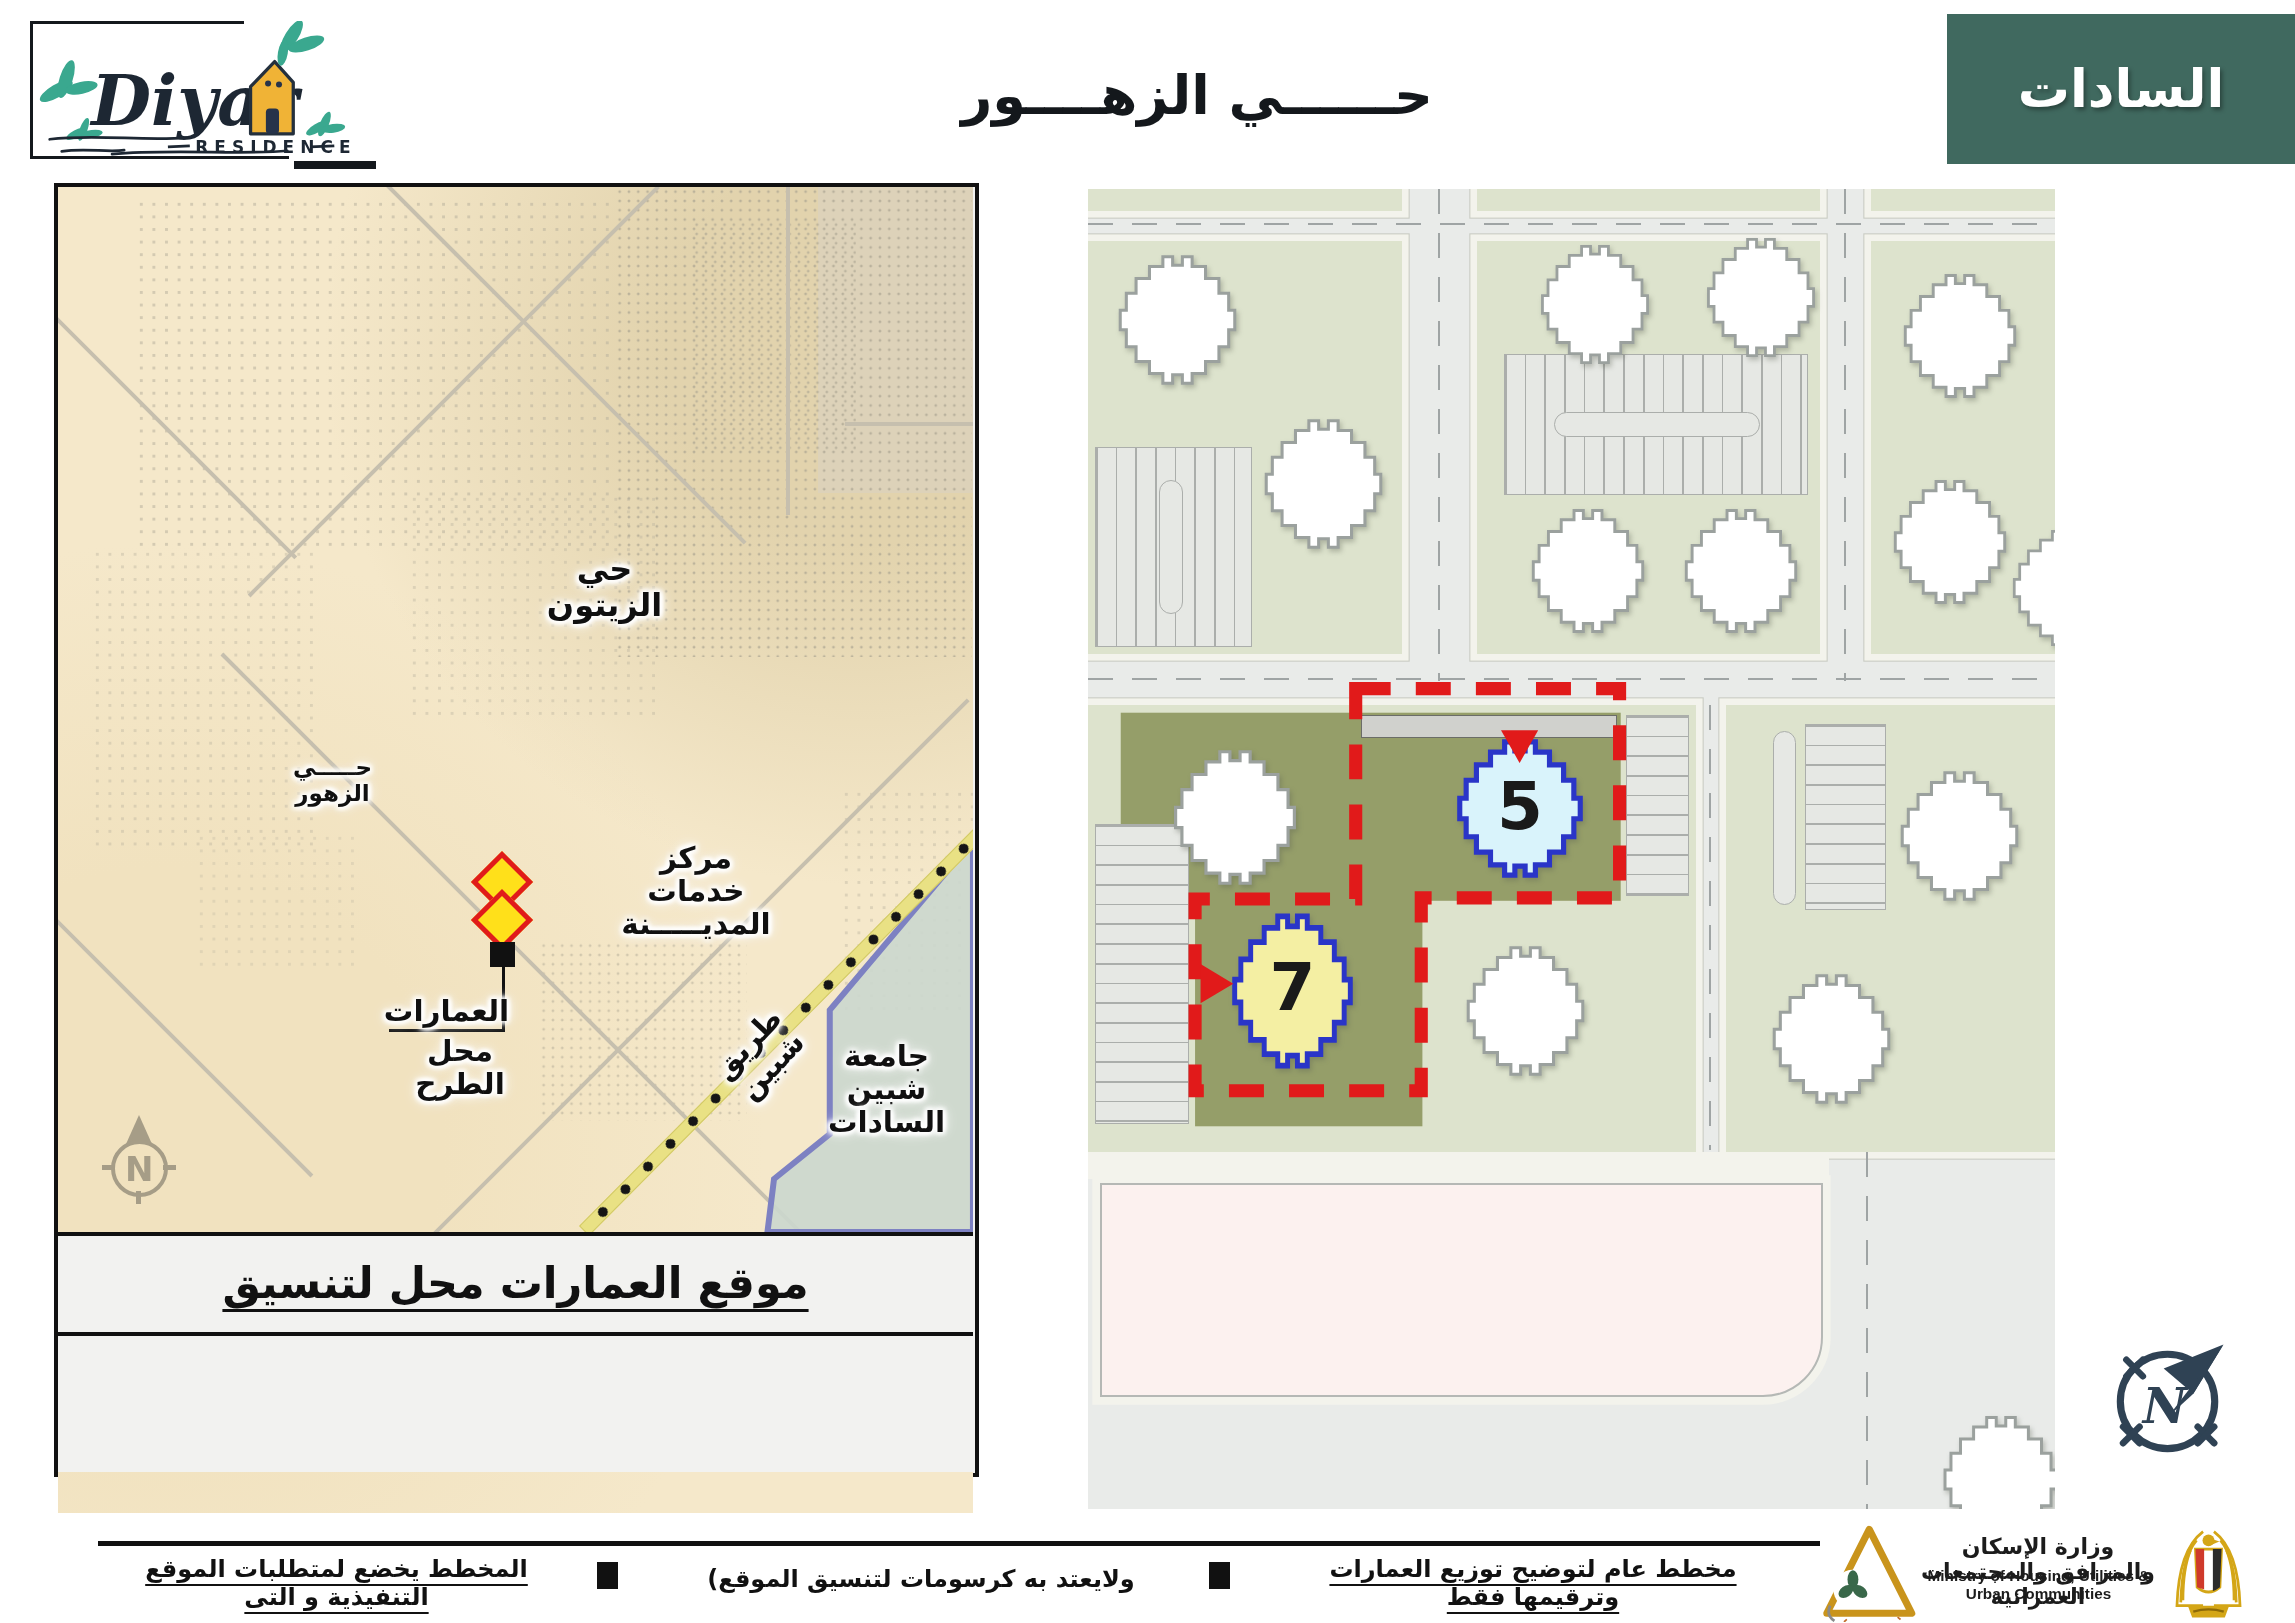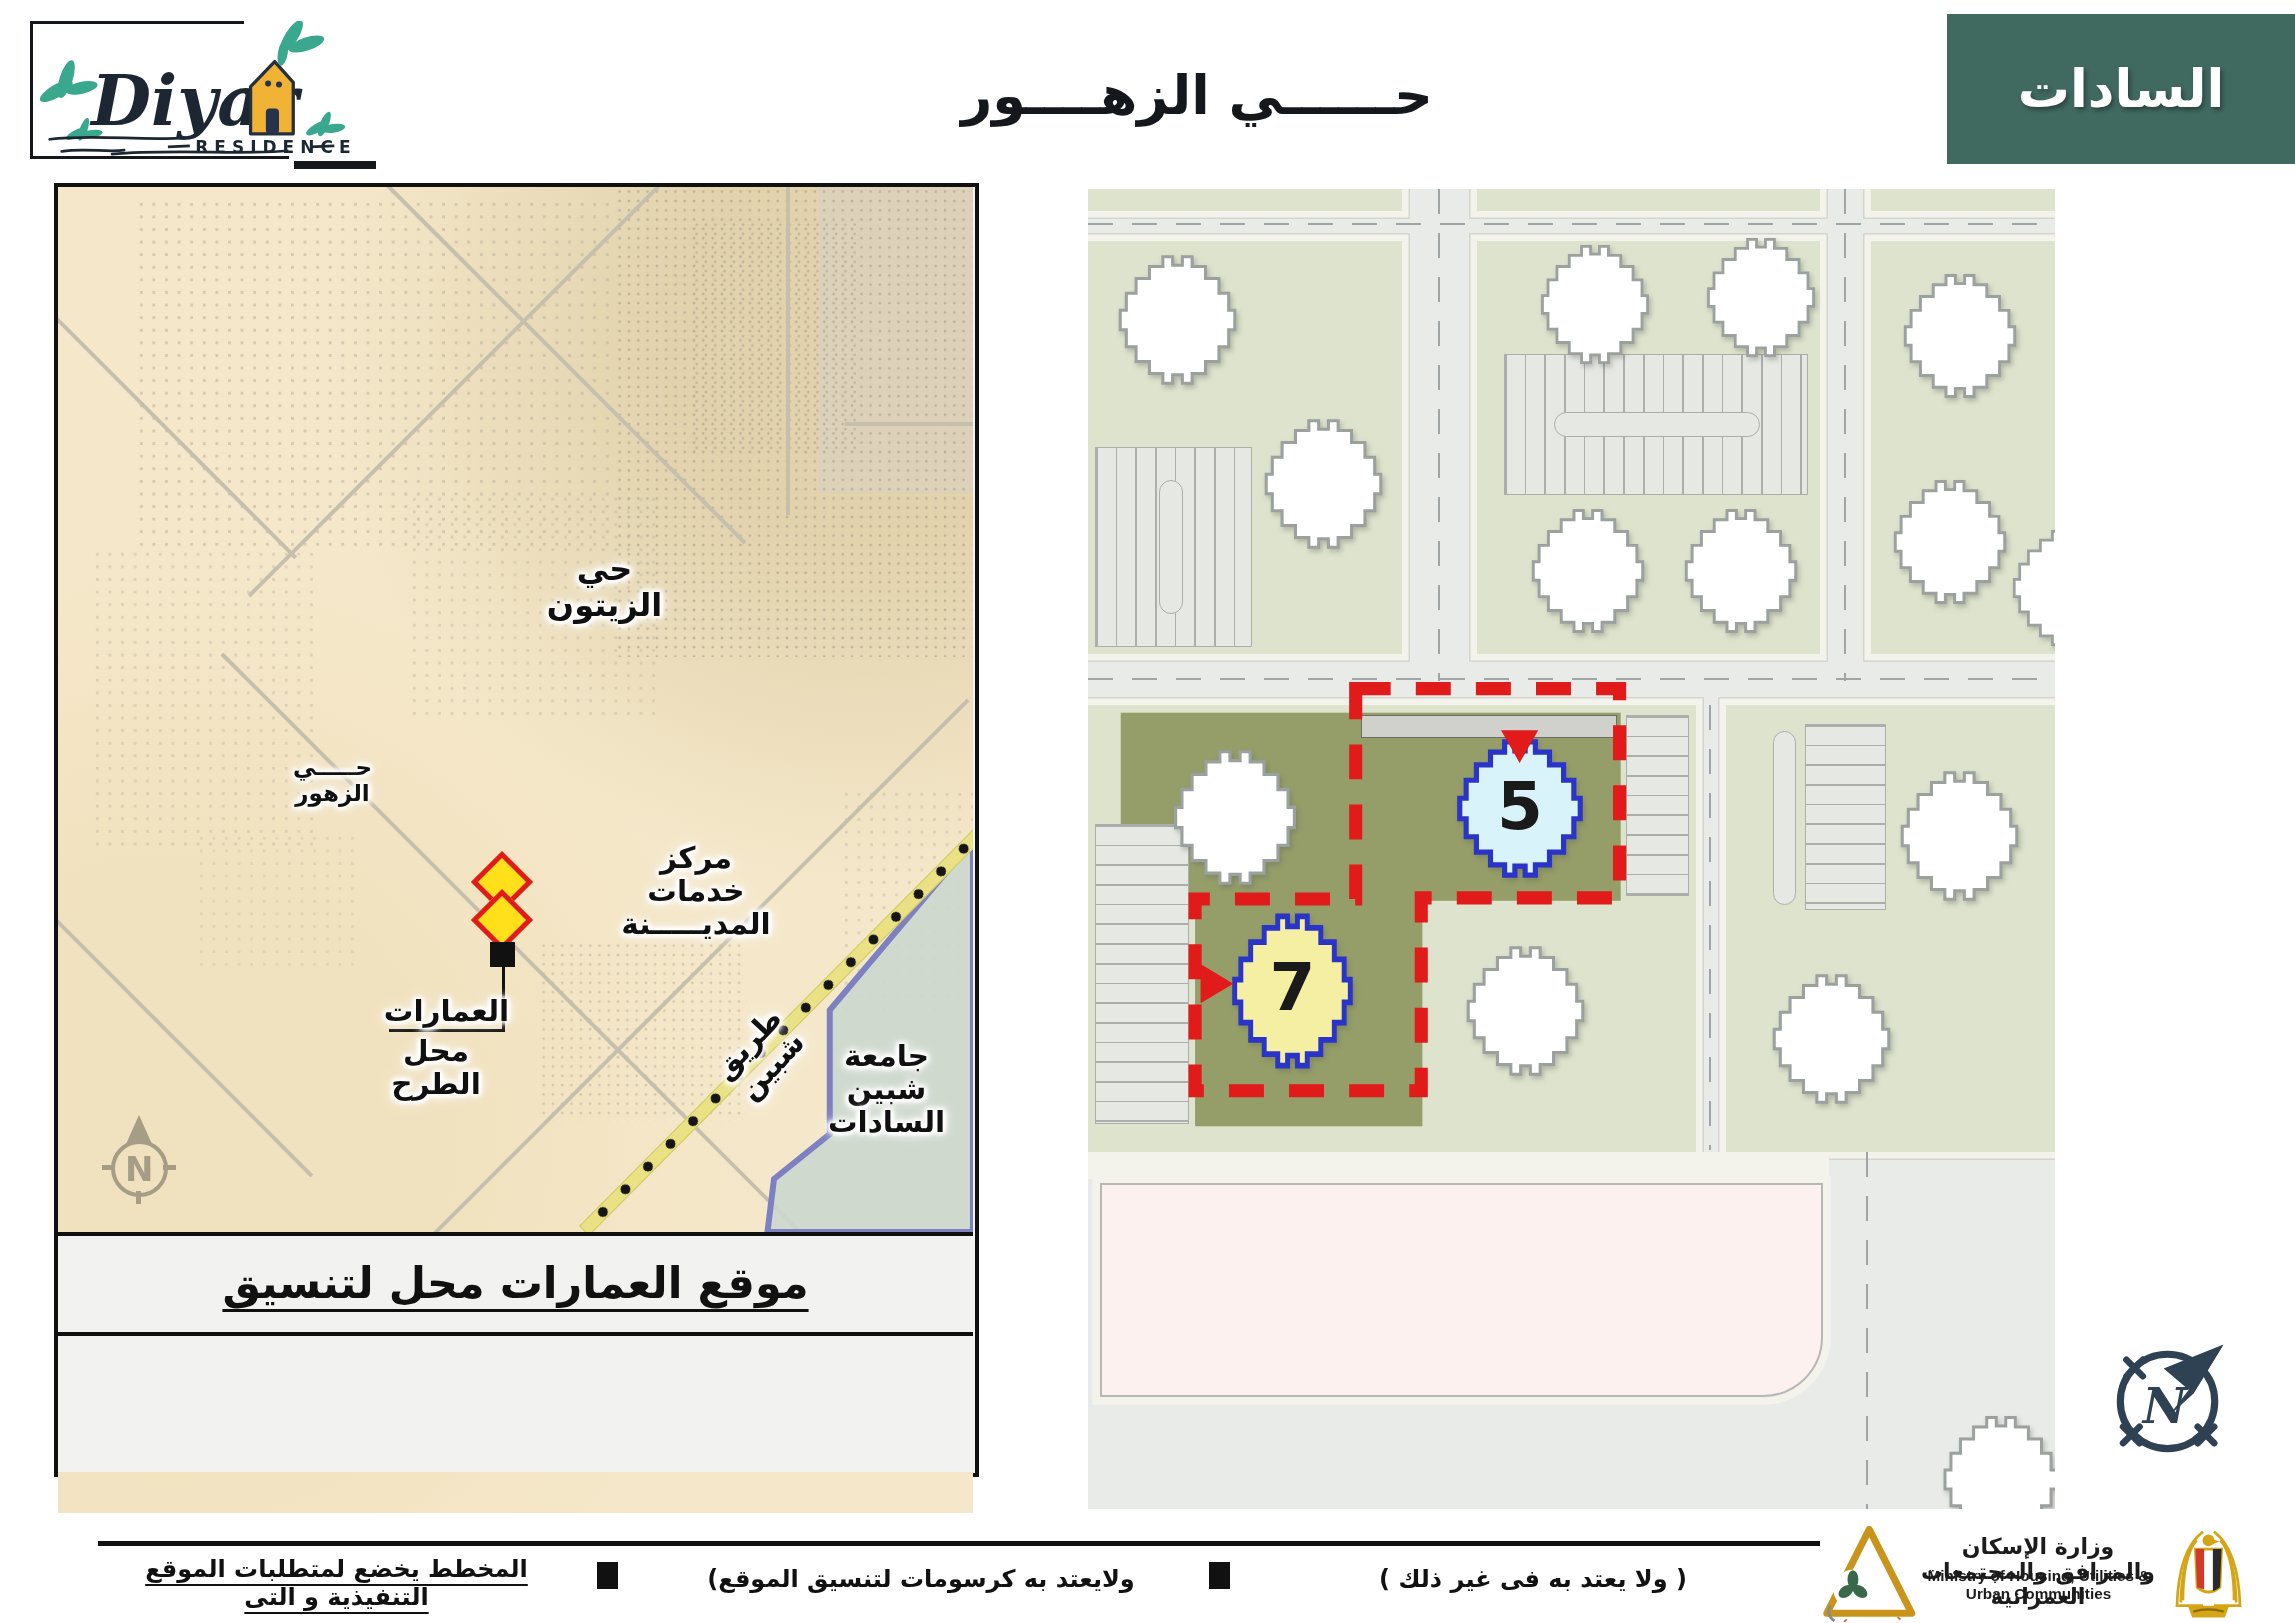--- a/index.html
+++ b/index.html
@@ -213,21 +213,21 @@
         <div>حـــــي</div>
         <div>الزهور</div>
       </div>
       <div class="halo abs" style="left:556px;top:655px;width:164px;font-size:29.5px">
         <div>مركز خدمات</div>
         <div>المديـــــنة</div>
       </div>
       <div class="halo abs" style="left:320px;top:808px;width:137px;font-size:29.5px">
         <div>العمارات</div>
       </div>
-      <div class="halo abs" style="left:304px;top:848px;width:148px;font-size:29.5px">
+      <div class="halo abs" style="left:328px;top:848px;width:148px;font-size:29.5px">
         <div>محل الطرح</div>
       </div>
       <div class="halo abs" style="left:620px;top:835px;width:164px;font-size:29.5px;transform:rotate(-47deg)">طريق شبين</div>
       <div class="halo abs" style="left:760px;top:853px;width:137px;font-size:29.5px">
         <div>جامعة</div>
         <div>شبين</div>
         <div>السادات</div>
       </div>
 
       <div class="abs" style="left:44px;top:929px;width:77px;height:82px">
@@ -369,20 +369,21 @@
       </g>
       <polygon points="205,8 96,52 150,98" fill="#2f4254"></polygon>
       <polygon points="205,8 150,98 104,140" fill="#2f4254"></polygon>
       <text x="58" y="152" font-family="DejaVu Serif, serif" font-style="italic" font-weight="700" font-size="88" fill="#2f4254">N</text>
     </svg>
   </div>
 
   <div class="foot-line"></div>
 
   <div class="note" style="left:1306px;top:1555px;width:454px">
+    <div class="l1">مخطط عام لتوضيح توزيع العمارات وترقيمها فقط</div>
     <div class="l2">( ولا يعتد به فى غير ذلك )</div>
   </div>
   <div class="bullet" style="left:1209px;top:1562px"></div>
   <div class="note" style="left:694px;top:1555px;width:454px">
     <div class="l2">ولايعتد به كرسومات لتنسيق الموقع)</div>
   </div>
   <div class="bullet" style="left:597px;top:1562px"></div>
   <div class="note" style="left:115px;top:1555px;width:443px">
     <div class="l1">المخطط يخضع لمتطلبات  الموقع التنفيذية و التى</div>
     <div class="l2">قد تؤدى إلى حدوث تعديلات به</div>

